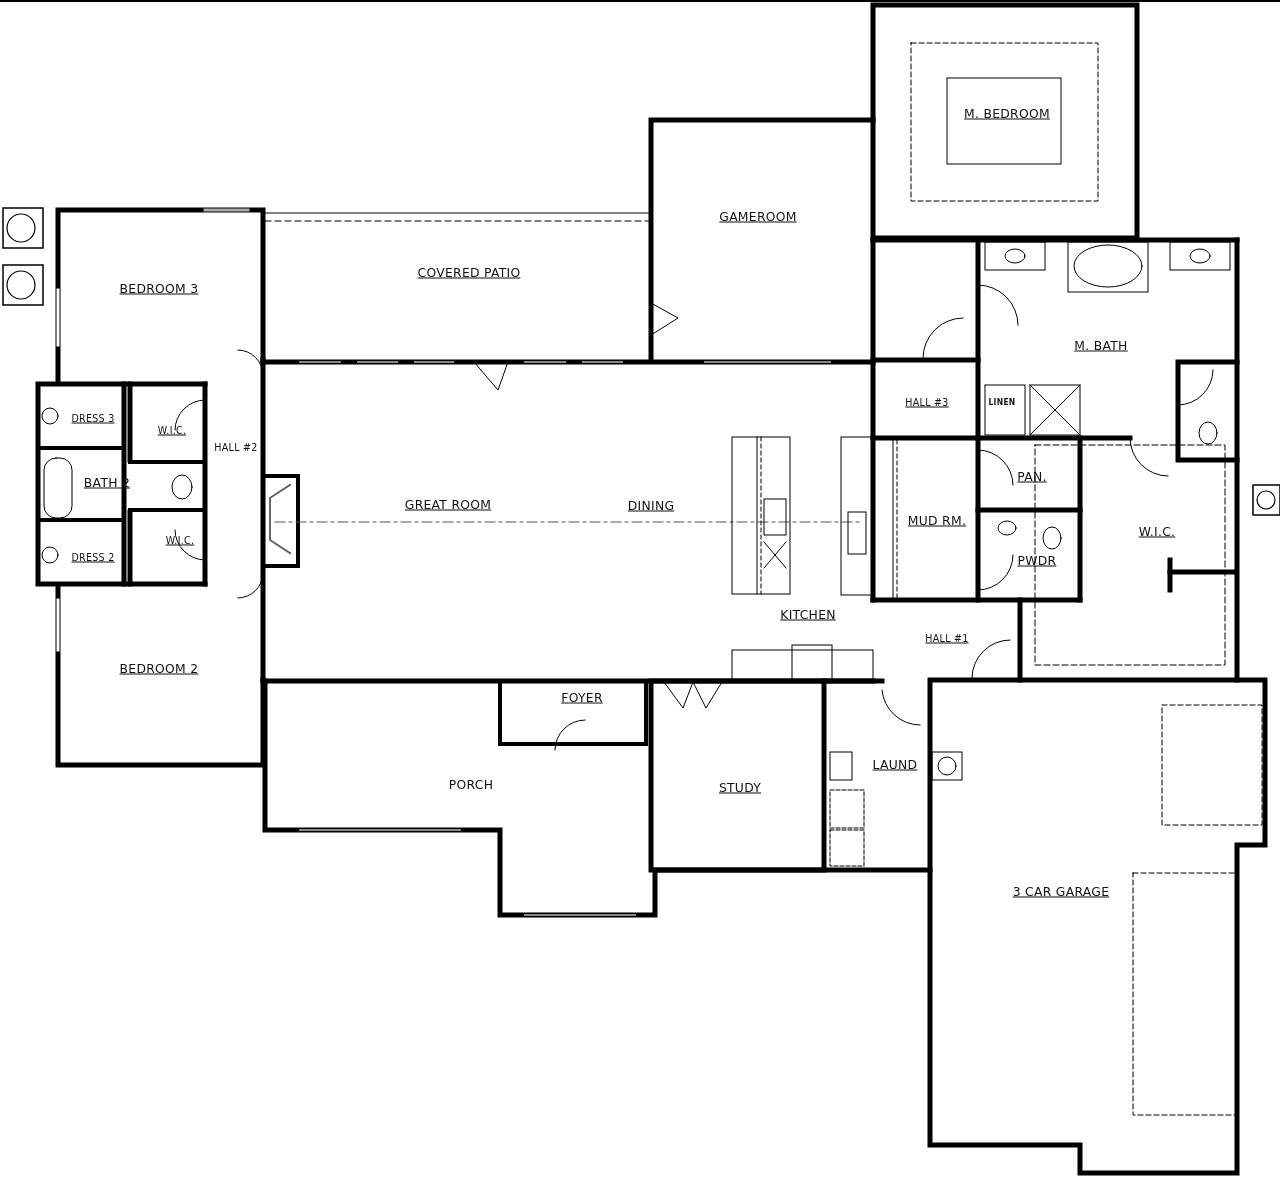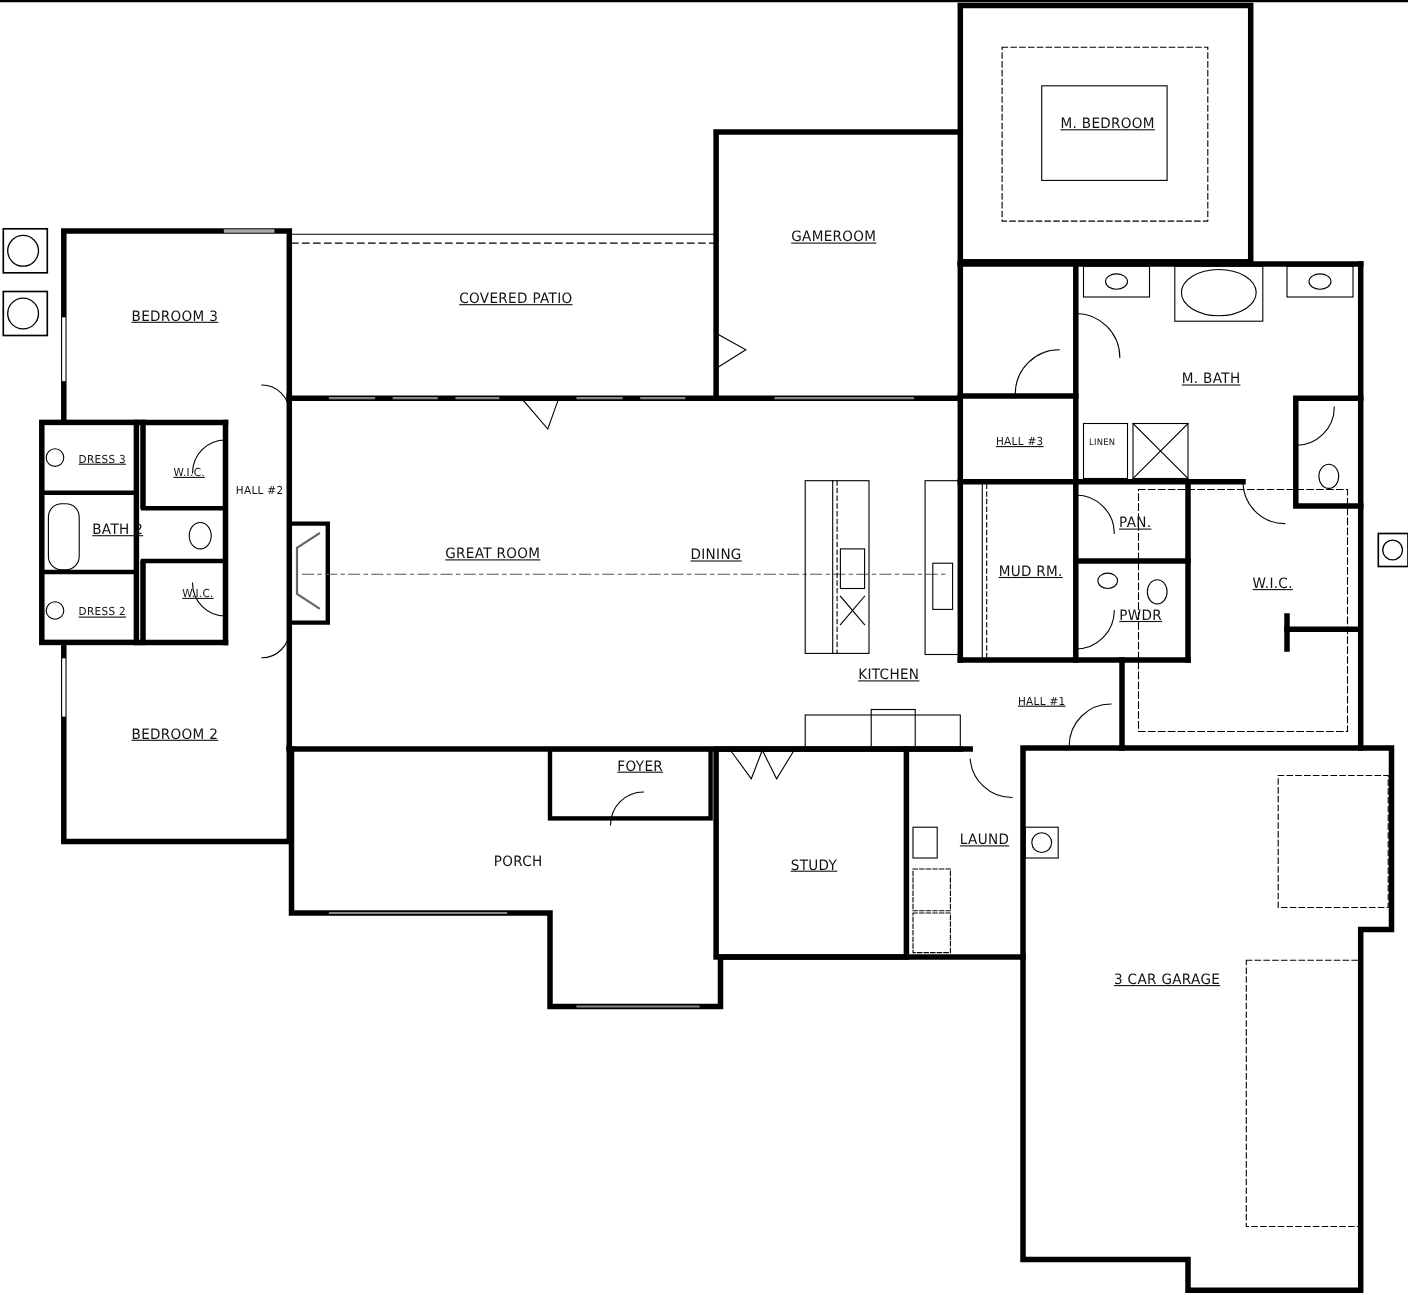--- a/index.html
+++ b/index.html
@@ -1,20 +1,20 @@
 <!DOCTYPE html>
 <html><head>
 <meta charset="utf-8">
 <style>
   html,body{margin:0;padding:0;background:#fff;}
   body{width:1280px;height:1177px;position:relative;overflow:hidden;font-family:"DejaVu Sans",sans-serif;}
   #plan{position:absolute;left:0;top:0;width:1280px;height:1177px;}
   .lbl{position:absolute;font-family:"DejaVu Sans",sans-serif;font-size:13px;color:#111;text-decoration:underline;letter-spacing:0.3px;white-space:nowrap;transform:translate(-50%,-50%) scaleX(0.95);}
   .lbl.sm{font-size:10px;}
-  .lbl.xs{font-size:8px;font-weight:normal;}
+  .lbl.xs{font-size:8px;font-weight:bold;}
   .lbl.nou{text-decoration:none;}
 </style>
 </head>
 <body>
 
 <svg id="plan" viewBox="0 0 1280 1177" xmlns="http://www.w3.org/2000/svg">
   <g stroke="#000" fill="none" stroke-linecap="square">
 
     <line x1="0" y1="1" x2="1280" y2="1" stroke-width="2"></line>
 

